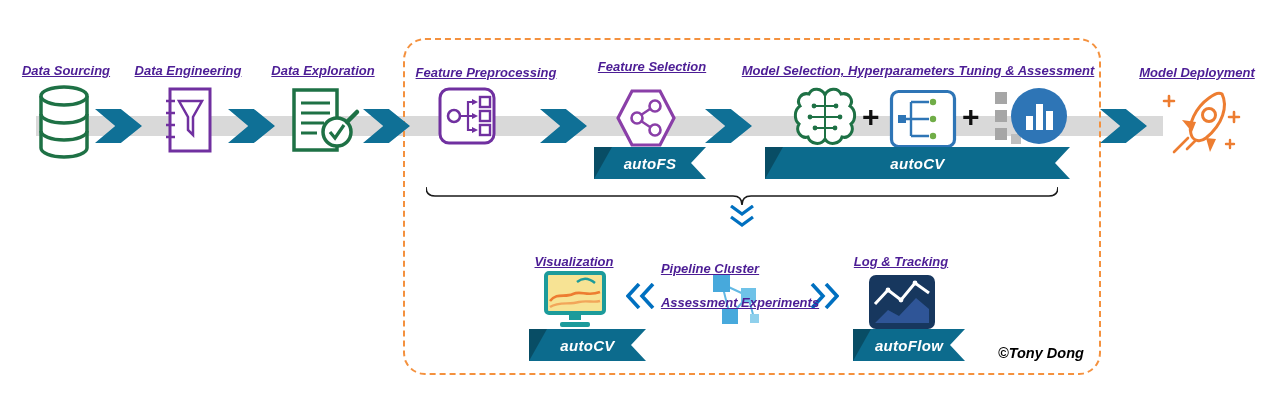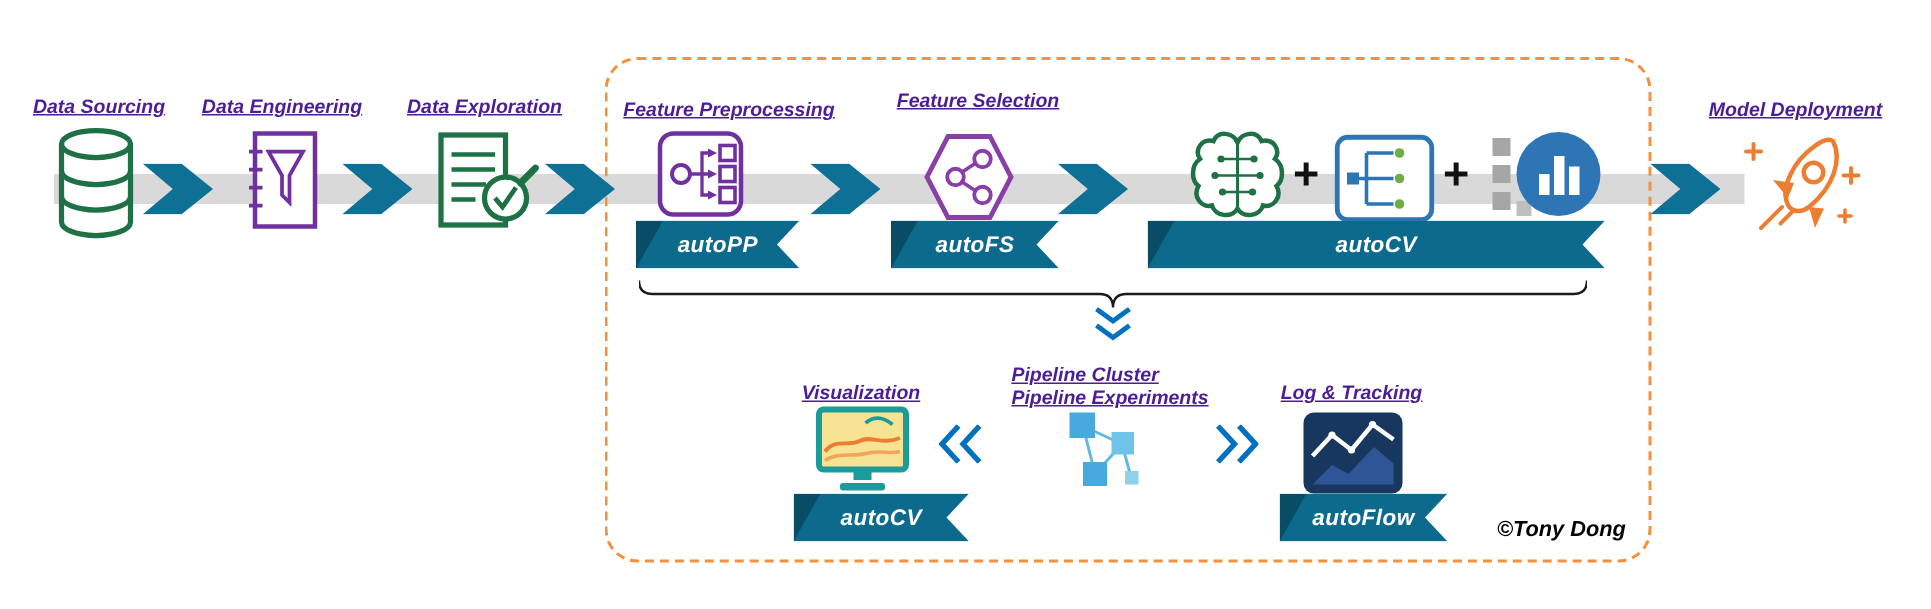--- a/index.html
+++ b/index.html
@@ -19,21 +19,21 @@
   .badge{
     position:absolute;left:742px;top:27px;transform:translateX(-50%);
     background:#000;color:#fff;font-weight:700;font-style:italic;font-size:14.5px;
     padding:2px 12px;z-index:6;white-space:nowrap;
   }
   .label{
     position:absolute;transform:translateX(-50%);color:#4c1d95;
     font-weight:700;font-style:italic;text-decoration:underline;
     font-size:13px;white-space:nowrap;text-align:left;z-index:5;
   }
-  .label.two-line span{display:block;line-height:15px;}
+  .label.two-line span{display:block;line-height:15px;margin-top:19px;}
   .banner-wrap{position:absolute;height:32px;z-index:5;}
   .banner{
     position:absolute;inset:0;background:#0C6B8D;
     clip-path:polygon(0 0,100% 0,calc(100% - 15px) 50%,100% 100%,0 100%);
     display:flex;align-items:center;justify-content:center;
     color:#fff;font-weight:700;font-style:italic;font-size:15px;letter-spacing:.3px;
   }
   .fold{position:absolute;left:0;top:0;width:18px;height:100%;
     background:rgba(0,0,0,.28);clip-path:polygon(0 0,100% 0,0 100%);}
   .banner span{position:relative;z-index:2;}
@@ -55,26 +55,27 @@
   <div class="chev" style="left:705px"></div>
   <div class="chev" style="left:1100px"></div>
 
   <div class="dashed-box"></div>
 
   <div class="label" style="left:66px;top:63px">Data Sourcing</div>
   <div class="label" style="left:188px;top:63px">Data Engineering</div>
   <div class="label" style="left:323px;top:63px">Data Exploration</div>
   <div class="label" style="left:486px;top:65px">Feature Preprocessing</div>
   <div class="label" style="left:652px;top:59px">Feature Selection</div>
+  <div class="label" style="left:918px;top:63px">Model Selection, Hyperparameters Tuning &amp; Assessment</div>
   <div class="label" style="left:1197px;top:65px">Model Deployment</div>
 
   <div class="label" style="left:574px;top:254px">Visualization</div>
   <div class="label two-line" style="left:740px;top:242px">
     <span>Pipeline Cluster</span>
-    <span>Pipeline Experiments</span>
+    <span>Assessment Experiments</span>
   </div>
   <div class="label" style="left:901px;top:254px">Log &amp; Tracking</div>
 
   <svg class="icon-abs" style="left:38px;top:84px" width="52" height="76" viewBox="0 0 52 76">
     <path d="M3,12 L3,64 A23,9 0 0 0 49,64 L49,12" fill="#fff" stroke="#1E7145" stroke-width="3.5"></path>
     <ellipse cx="26" cy="12" rx="23" ry="9" fill="#fff" stroke="#1E7145" stroke-width="3.5"></ellipse>
     <path d="M3,30 A23,9 0 0 0 49,30" fill="none" stroke="#1E7145" stroke-width="3.5"></path>
     <path d="M3,47 A23,9 0 0 0 49,47" fill="none" stroke="#1E7145" stroke-width="3.5"></path>
   </svg>
 
@@ -150,26 +151,20 @@
     <path d="M62,10 C68,22 63,40 46,54 C41,58 33,58 31,50 C28,41 35,24 49,14 C54,10 59,8 62,10 Z" fill="#fff" stroke="#ED7D31" stroke-width="3"></path>
     <circle cx="49" cy="31" r="6.5" fill="#fff" stroke="#ED7D31" stroke-width="3"></circle>
     <path d="M36,38 L22,36 L32,48 Z" fill="#ED7D31"></path>
     <path d="M46,54 L50,68 L56,55 Z" fill="#ED7D31"></path>
     <path d="M28,54 L14,68 M35,57 L27,65" stroke="#ED7D31" stroke-width="2.6" stroke-linecap="round"></path>
     <path d="M9,12 V22 M4,17 H14" stroke="#ED7D31" stroke-width="2.6" stroke-linecap="round"></path>
     <path d="M74,28 V38 M69,33 H79" stroke="#ED7D31" stroke-width="2.6" stroke-linecap="round"></path>
     <path d="M70,56 V64 M66,60 H74" stroke="#ED7D31" stroke-width="2.4" stroke-linecap="round"></path>
   </svg>
 
-  <div class="banner-wrap" style="left:424px;top:147px;width:109px">
-    <div class="banner">
-        <div class="fold"></div>
-      <span>autoPP</span>
-      </div>
-  </div>
   <div class="banner-wrap" style="left:594px;top:147px;width:112px">
     <div class="banner">
         <div class="fold"></div>
       <span>autoFS</span>
       </div>
   </div>
   <div class="banner-wrap" style="left:765px;top:147px;width:305px">
     <div class="banner">
         <div class="fold"></div>
       <span>autoCV</span>

